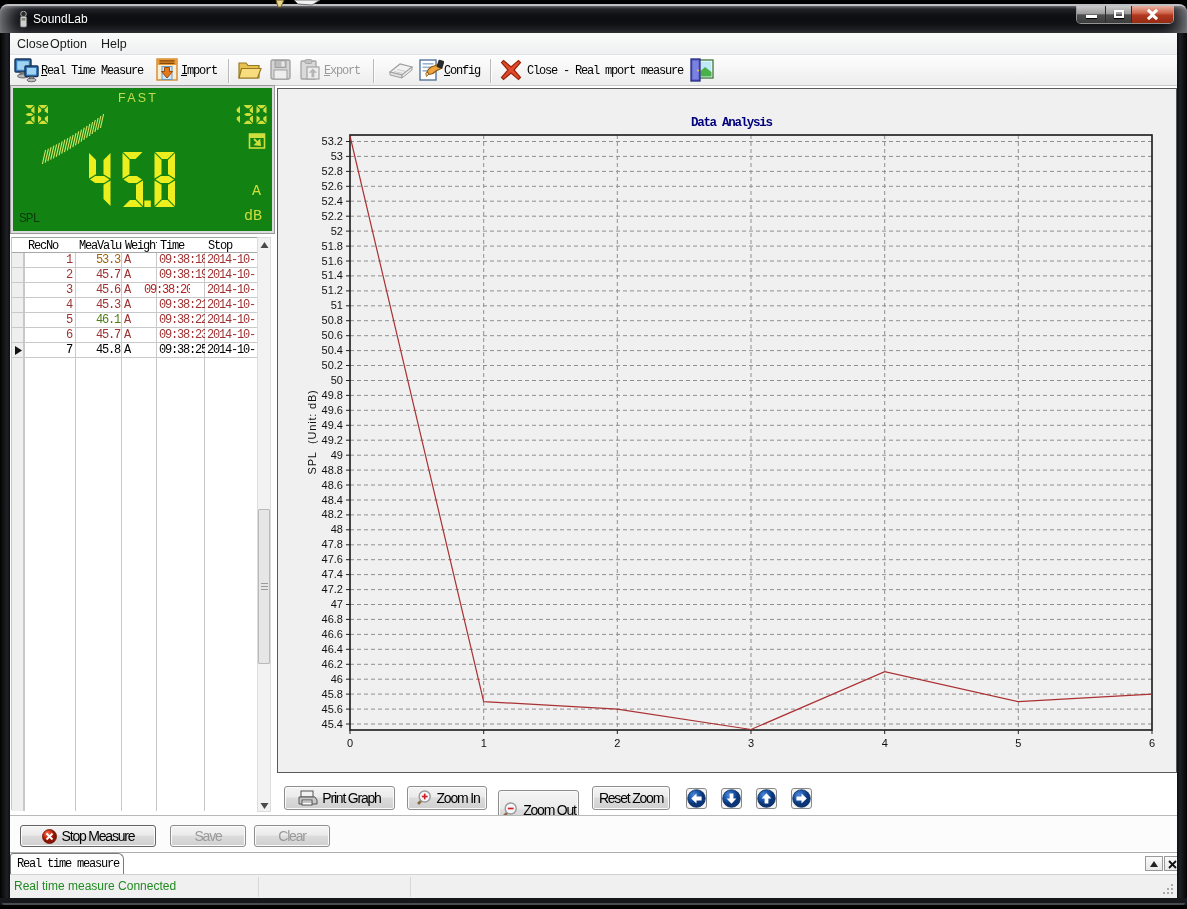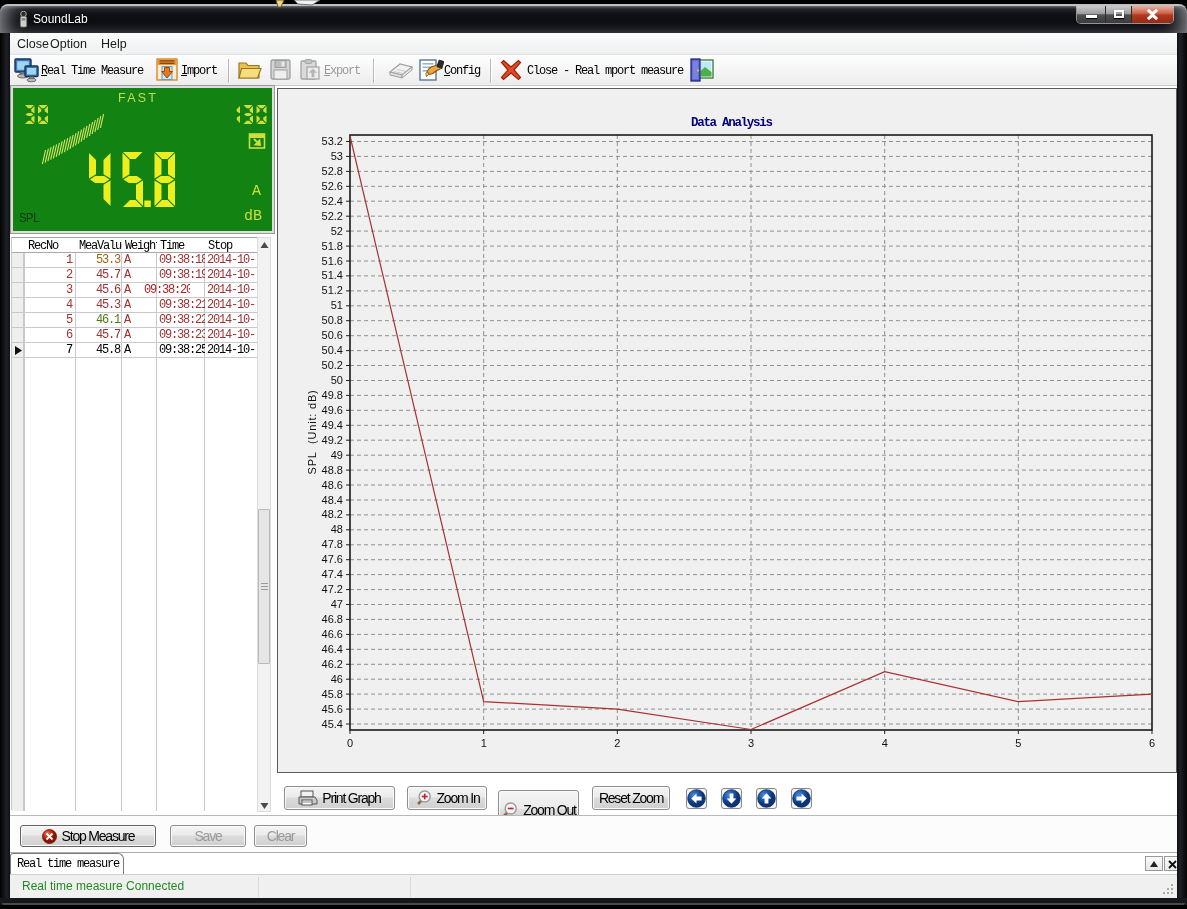--- a/index.html
+++ b/index.html
@@ -489,32 +489,32 @@
           <radialGradient id="rg" cx="35%" cy="30%">
             <stop offset="0%" stop-color="#f08060"></stop>
             <stop offset="60%" stop-color="#cc2810"></stop>
             <stop offset="100%" stop-color="#8a1404"></stop>
           </radialGradient>
         </defs>
 <circle cx="7.5" cy="7.5" r="7" fill="url(#rg)" stroke="#6a1000" stroke-width=".8"></circle>
 <path d="M4.5 4.5 L10.5 10.5 M10.5 4.5 L4.5 10.5" stroke="#fff" stroke-width="1.8"></path>
       </svg>Stop Measure</div>
 <div class="btn dis" style="left:160px;top:792px;width:76px;height:22px">Save</div>
-<div class="btn dis" style="left:244px;top:792px;width:53px;height:22px">Clear</div>
+<div class="btn dis" style="left:244px;top:792px;width:76px;height:22px">Clear</div>
 <div class="abs" style="left:0;top:818px;width:1167px;height:23px;background:#fff"></div>
 <div class="abs" style="left:0;top:819px;width:1167px;height:1px;background:#adadad"></div>
 <div class="abs mono" style="left:0px;top:820px;width:114px;height:21px;border:1px solid #7a7a7a;border-bottom:none;border-radius:3px 6px 0 0;background:#fdfdfd;padding:3px 0 0 6px;color:#000">Real time measure</div>
 <div class="abs" style="left:1135px;top:823px;width:18px;height:15px;border:1px solid #9a9a9a;background:linear-gradient(180deg,#fbfbfb,#e8e8e8)"><svg width="16" height="13">
         <polygon points="8,3 12,9 4,9" fill="#222"></polygon>
       </svg></div>
 <div class="abs" style="left:1154px;top:823px;width:17px;height:15px;border:1px solid #9a9a9a;background:linear-gradient(180deg,#fbfbfb,#e8e8e8)"><svg width="15" height="13">
         <path d="M4 3 L11 10 M11 3 L4 10" stroke="#111" stroke-width="1.8"></path>
       </svg></div>
 <div class="abs" style="left:0;top:841px;width:1167px;height:24px;background:#f0f0f0;border-top:1px solid #d0d0d0">
-<div class="abs" style="left:12px;top:4px;font:12px 'Liberation Sans',sans-serif;color:#218a21">Real time measure Connected</div>
+<div class="abs" style="left:4px;top:4px;font:12px 'Liberation Sans',sans-serif;color:#218a21">Real time measure Connected</div>
 <div class="abs" style="left:248px;top:2px;width:1px;height:20px;background:#d8d8d8"></div>
 <div class="abs" style="left:400px;top:2px;width:1px;height:20px;background:#d8d8d8"></div>
 <svg class="abs" style="left:1152px;top:9px" width="13" height="13">
 <g fill="#aaa">
           <rect x="9" y="0" width="2" height="2"></rect>
           <rect x="9" y="4" width="2" height="2"></rect>
           <rect x="5" y="4" width="2" height="2"></rect>
           <rect x="9" y="8" width="2" height="2"></rect>
           <rect x="5" y="8" width="2" height="2"></rect>
           <rect x="1" y="8" width="2" height="2"></rect>

